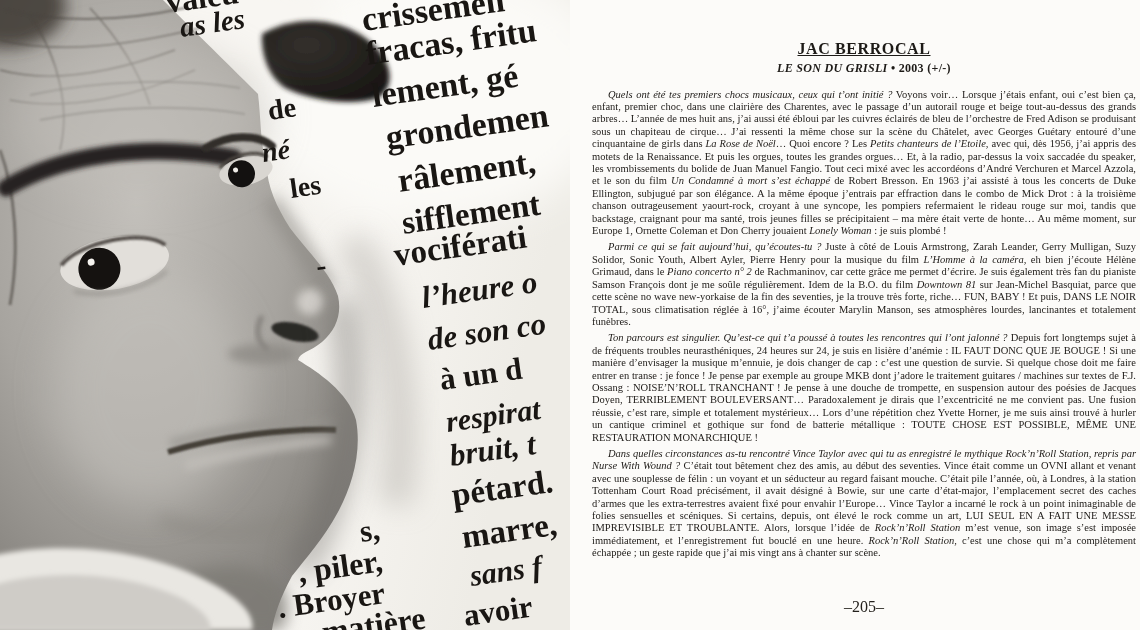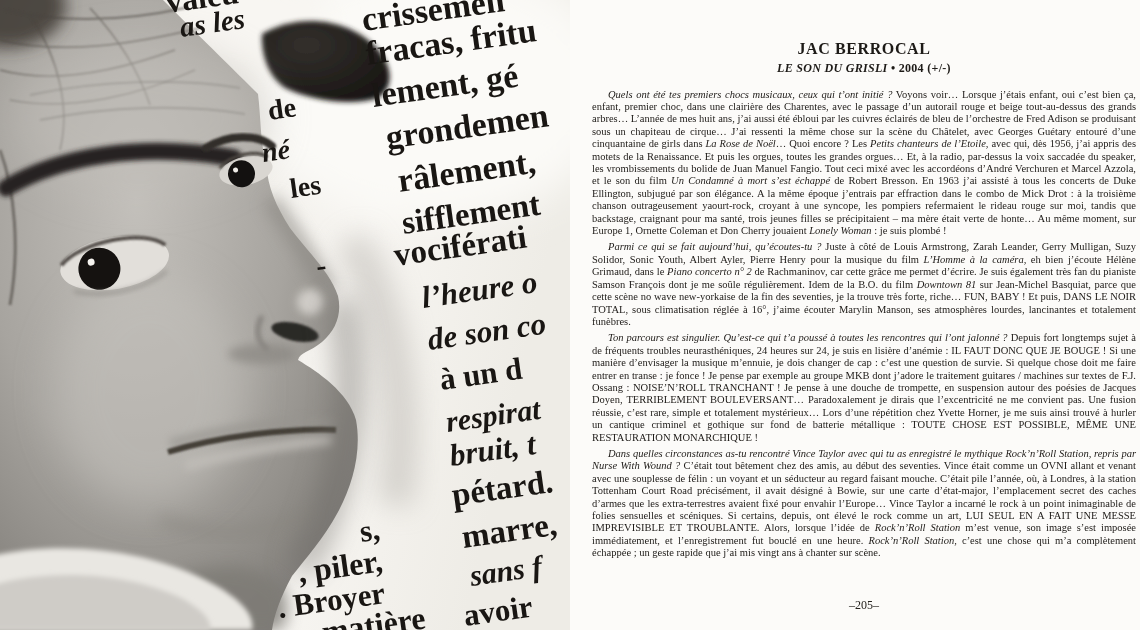--- a/index.html
+++ b/index.html
@@ -35,28 +35,28 @@
   .pw20{left:462px;top:520px;font-size:33px;}
   .pw21{left:298px;top:556px;font-size:32px;}
   .pw22{left:470px;top:560px;font-size:30px;}
   .pw23{left:278px;top:592px;font-size:31px;}
   .pw24{left:464px;top:600px;font-size:31px;}
   .pw25{left:322px;top:616px;font-size:32px;}
   
   .page-right{position:absolute;left:570px;top:0;width:570px;height:630px;background:#fcfbf9;color:#1d1a17;}
   .pr-inner{position:absolute;left:22px;top:0;width:544px;}
   .hdr{margin-top:40px;text-align:center;}
-  .hdr h1{margin:0;font-size:16px;font-weight:700;letter-spacing:.6px;line-height:1.1;}
+  .hdr h1{margin:0;font-size:16px;font-weight:700;letter-spacing:.6px;line-height:1.1;text-decoration:underline;}
   .hdr .sub{margin-top:3px;font-size:12px;font-weight:700;letter-spacing:.3px;}
   .hdr .src{margin-top:3px;font-size:12px;font-weight:700;letter-spacing:.3px;}
   .hdr .src em{}
   .body-text{margin-top:13px;text-align:justify;font-size:10.5px;line-height:12.4px;}
   .body-text p{margin:0 0 4px 0;text-indent:16px;}
   .body-text em{}
-  .pageno{position:absolute;left:22px;top:598px;width:544px;text-align:center;font-size:12px;color:#23201c;}
+  .pageno{position:absolute;left:22px;top:598px;width:544px;text-align:center;font-size:16px;color:#23201c;}
 </style>
 </head>
 <body>
 
 <div class="spread">
 
   <div class="page-left">
     <svg width="570" height="630" viewBox="0 0 570 630">
       <defs>
         <filter id="b1" x="-40%" y="-40%" width="180%" height="180%">
@@ -200,21 +200,21 @@
       <span class="pw pw23">. Broyer</span>
       <span class="pw pw24">avoir</span>
       <span class="pw pw25">matière</span>
     </div>
   </div>
 
   <div class="page-right">
     <div class="pr-inner">
       <div class="hdr">
         <h1>JAC BERROCAL</h1>
-        <div class="src"><em>LE SON DU GRISLI</em><span> • 2004 (+/-)</span></div>
+        <div class="src"><em>LE SON DU GRISLI</em><span> • 2003 (+/-)</span></div>
       </div>
       <div id="paragraphs" class="body-text">
           <p><em>Quels ont été tes premiers chocs musicaux, ceux qui t’ont initié ?</em><span> Voyons voir… Lorsque j’étais enfant, oui c’est bien ça, enfant, premier choc, dans une clairière des Charentes, avec le passage d’un autorail rouge et beige tout-au-dessus des grands arbres… L’année de mes huit ans, j’ai aussi été ébloui par les cuivres éclairés de bleu de l’orchestre de Fred Adison se produisant sous un chapiteau de cirque… J’ai ressenti la même chose sur la scène du Châtelet, avec Georges Guétary entouré d’une cinquantaine de girls dans </span><em>La Rose de Noël</em><span>… Quoi encore ? Les </span><em>Petits chanteurs de l’Etoile</em><span>, avec qui, dès 1956, j’ai appris des motets de la Renaissance. Et puis les orgues, toutes les grandes orgues… Et, à la radio, par-dessus la voix saccadée du speaker, les vrombissements du bolide de Juan Manuel Fangio. Tout ceci mixé avec les accordéons d’André Verchuren et Marcel Azzola, et le son du film </span><em>Un Condamné à mort s’est échappé</em><span> de Robert Bresson. En 1963 j’ai assisté à tous les concerts de Duke Ellington, subjugué par son élégance. A la même époque j’entrais par effraction dans le combo de Mick Drot : à la troisième chanson outrageusement yaourt-rock, croyant à une syncope, les pompiers refermaient le rideau rouge sur moi, tandis que backstage, craignant pour ma santé, trois jeunes filles se précipitaient – ma mère était verte de honte… Au même moment, sur Europe 1, Ornette Coleman et Don Cherry jouaient </span><em>Lonely Woman</em><span> : je suis plombé !</span></p>
           <p><em>Parmi ce qui se fait aujourd’hui, qu’écoutes-tu ?</em><span> Juste à côté de Louis Armstrong, Zarah Leander, Gerry Mulligan, Suzy Solidor, Sonic Youth, Albert Ayler, Pierre Henry pour la musique du film </span><em>L’Homme à la caméra</em><span>, eh bien j’écoute Hélène Grimaud, dans le </span><em>Piano concerto n° 2</em><span> de Rachmaninov, car cette grâce me permet d’écrire. Je suis également très fan du pianiste Samson François dont je me soûle régulièrement. Idem de la B.O. du film </span><em>Downtown 81</em><span> sur Jean-Michel Basquiat, parce que cette scène no wave new-yorkaise de la fin des seventies, je la trouve très forte, riche… FUN, BABY ! Et puis, DANS LE NOIR TOTAL, sous climatisation réglée à 16°, j’aime écouter Marylin Manson, ses atmosphères lourdes, lancinantes et totalement funèbres.</span></p>
           <p><em>Ton parcours est singulier. Qu’est-ce qui t’a poussé à toutes les rencontres qui l’ont jalonné ?</em><span> Depuis fort longtemps sujet à de fréquents troubles neurasthéniques, 24 heures sur 24, je suis en lisière d’anémie : IL FAUT DONC QUE JE BOUGE ! Si une manière d’envisager la musique m’ennuie, je dois changer de cap : c’est une question de survie. Si quelque chose doit me faire entrer en transe : je fonce ! Je pense par exemple au groupe MKB dont j’adore le traitement guitares / machines sur textes de F.J. Ossang : NOISE’N’ROLL TRANCHANT ! Je pense à une douche de trompette, en suspension autour des poésies de Jacques Doyen, TERRIBLEMENT BOULEVERSANT… Paradoxalement je dirais que l’excentricité ne me convient pas. Une fusion réussie, c’est rare, simple et totalement mystérieux… Lors d’une répétition chez Yvette Horner, je me suis ainsi trouvé à hurler un cantique criminel et gothique sur fond de batterie métallique : TOUTE CHOSE EST POSSIBLE, MÊME UNE RESTAURATION MONARCHIQUE !</span></p>
           <p><em>Dans quelles circonstances as-tu rencontré Vince Taylor avec qui tu as enregistré le mythique Rock’n’Roll Station, repris par Nurse With Wound ?</em><span> C’était tout bêtement chez des amis, au début des seventies. Vince était comme un OVNI allant et venant avec une souplesse de félin : un voyant et un séducteur au regard faisant mouche. C’était pile l’année, où, à Londres, à la station Tottenham Court Road précisément, il avait désigné à Bowie, sur une carte d’état-major, l’emplacement secret des caches d’armes que les extra-terrestres avaient fixé pour envahir l’Europe… Vince Taylor a incarné le rock à un point inimaginable de folies sensuelles et scéniques. Si certains, depuis, ont élevé le rock comme un art, LUI SEUL EN A FAIT UNE MESSE IMPREVISIBLE ET TROUBLANTE. Alors, lorsque l’idée de </span><em>Rock’n’Roll Station</em><span> m’est venue, son image s’est imposée immédiatement, et l’enregistrement fut bouclé en une heure. </span><em>Rock’n’Roll Station</em><span>, c’est une chose qui m’a complètement échappée ; un geste rapide que j’ai mis vingt ans à chanter sur scène.</span></p>
         </div>
     </div>
     <div class="pageno">–205–</div>
   </div>

